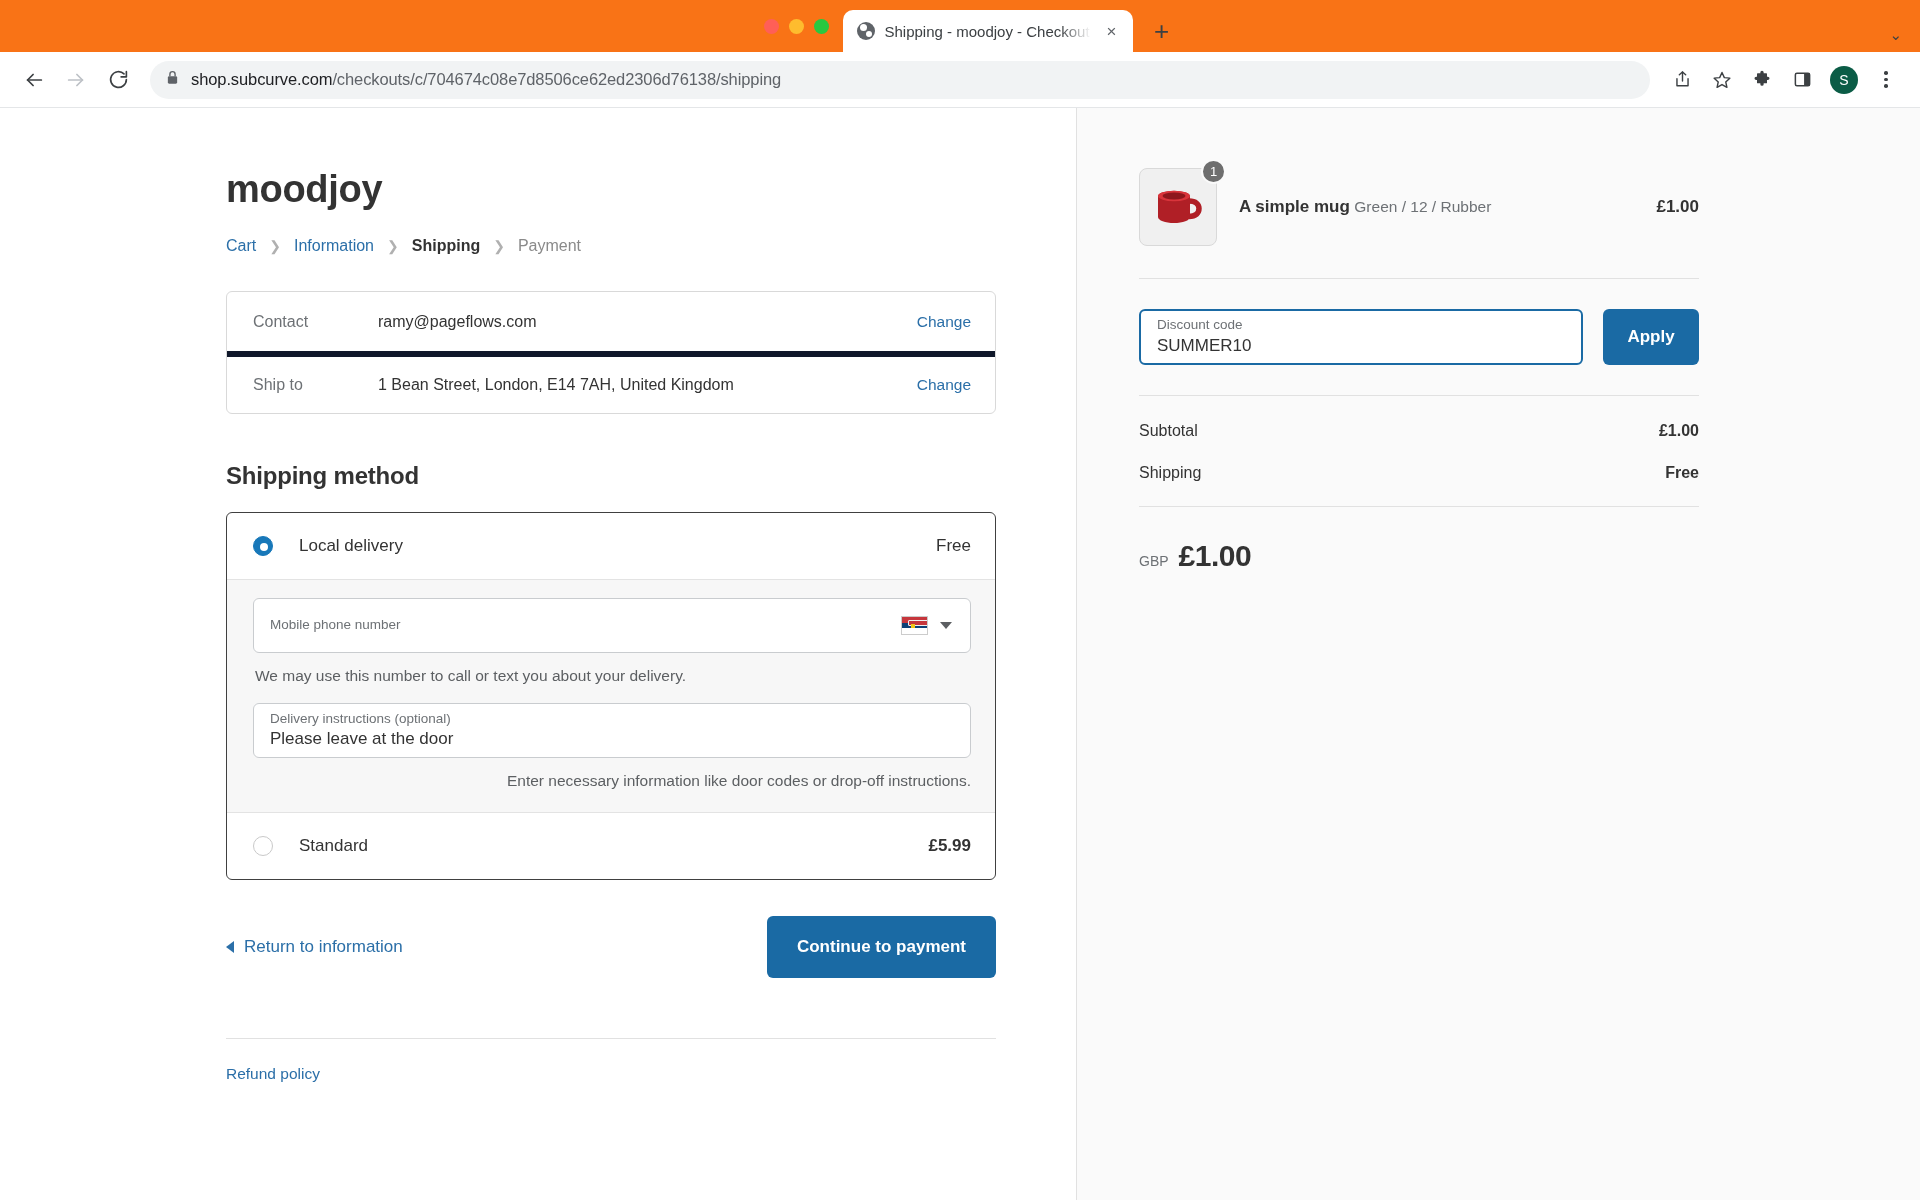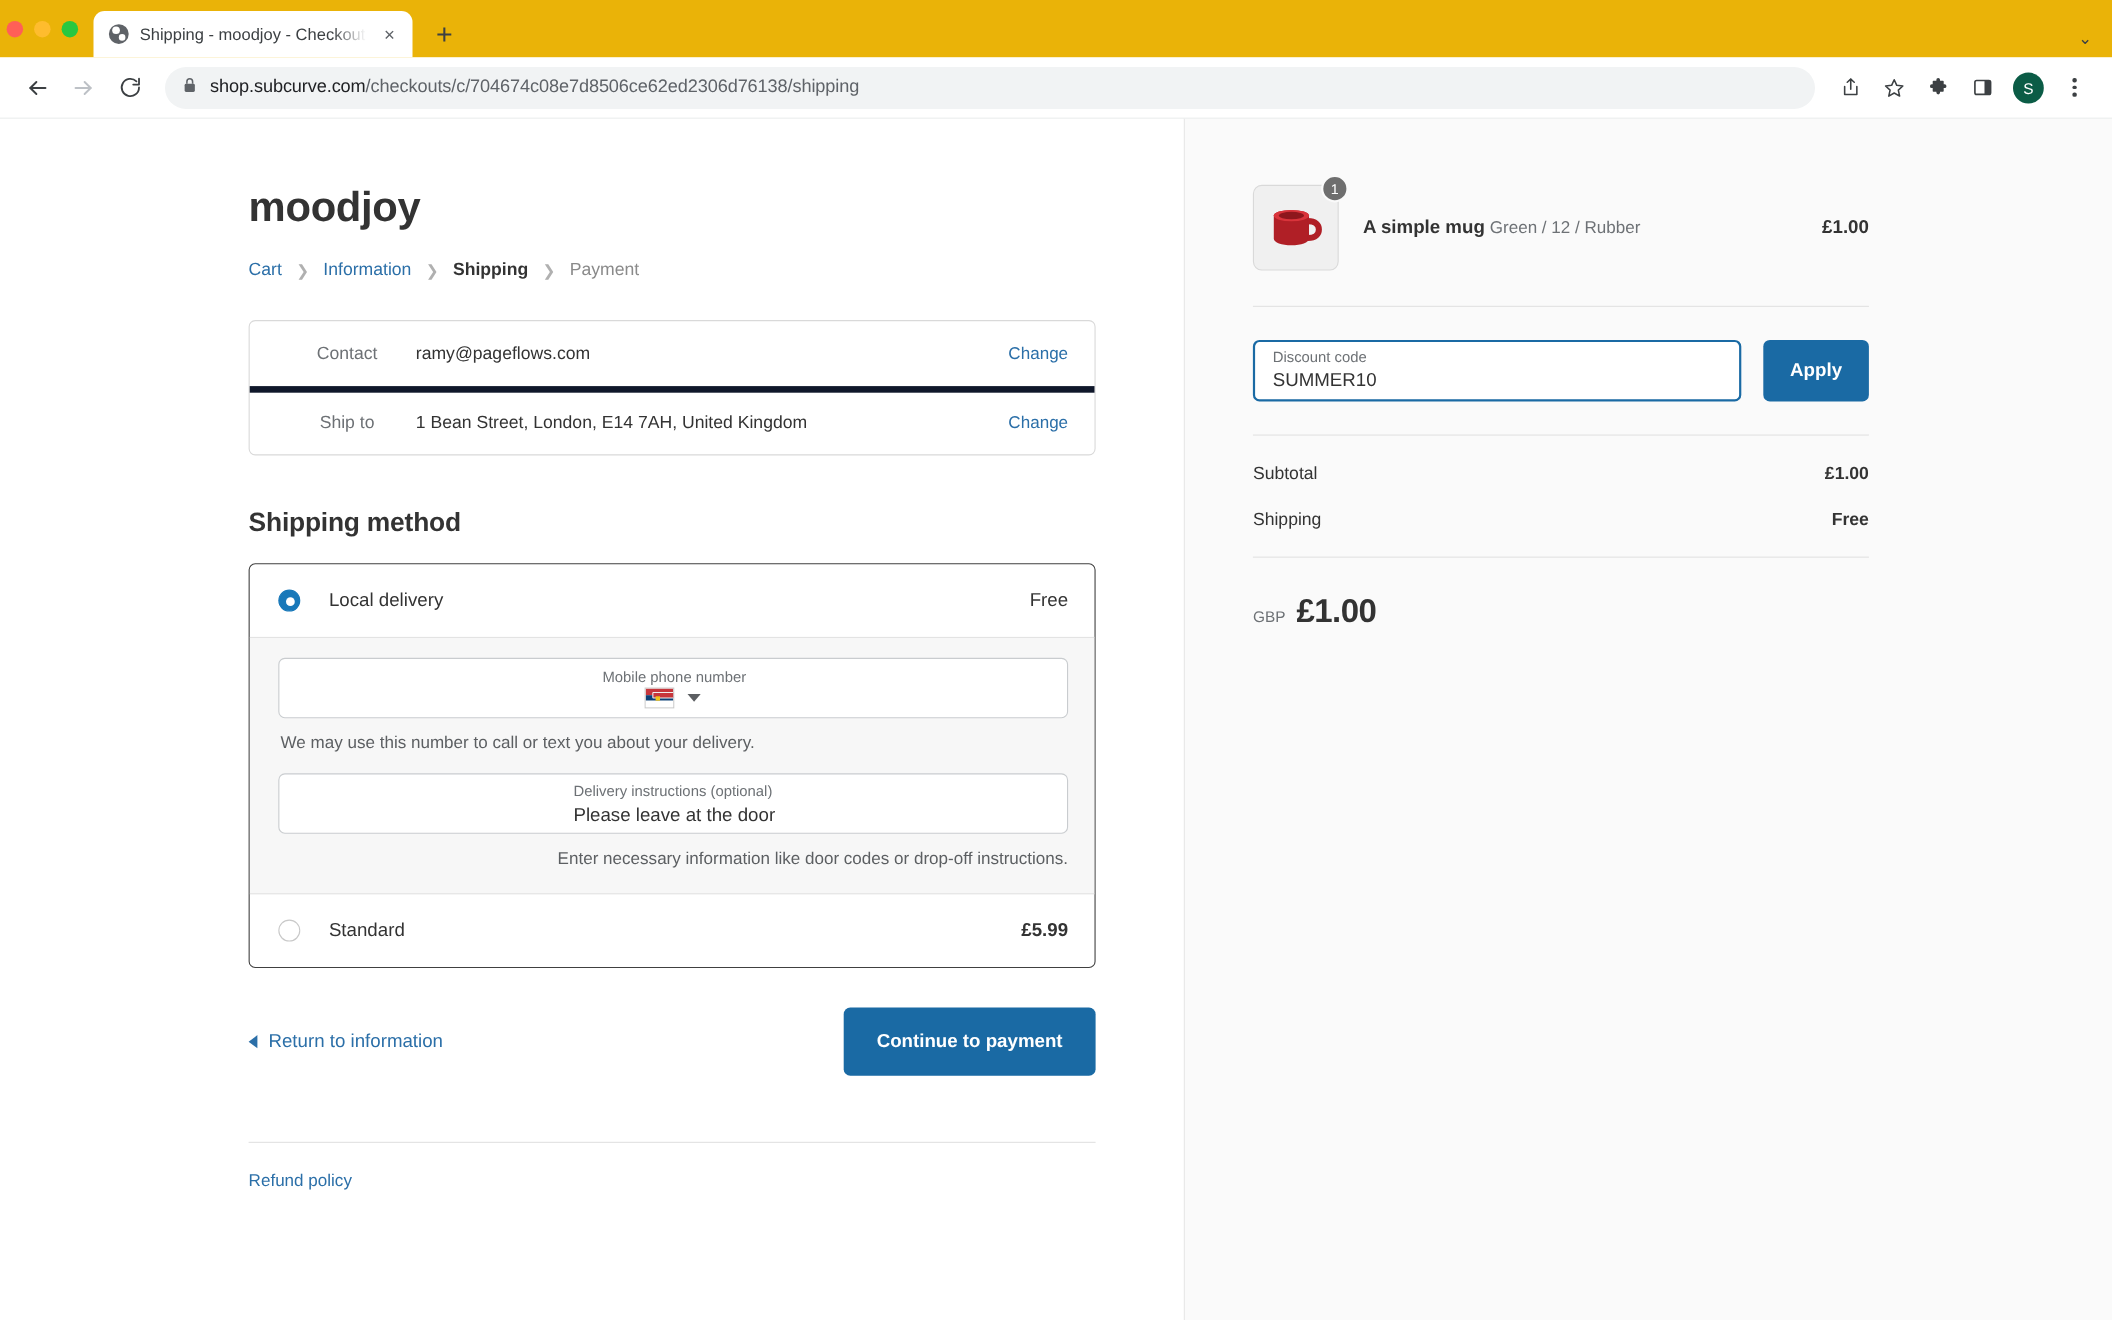--- a/index.html
+++ b/index.html
@@ -8,25 +8,27 @@
     font-family: "Liberation Sans", sans-serif;
     background: #ffffff;
     overflow: hidden;
   }
 
   
   .browser { width: 1920px; height: 1200px; display: flex; flex-direction: column; }
 
   .tabstrip {
     height: 52px;
-    background: #eab308;
+    background: #f97316;
     display: flex;
     align-items: flex-end;
+    padding-left: 16px;
     position: relative;
     flex: 0 0 52px;
+    justify-content: center;
   }
   .traffic { display: flex; gap: 10px; align-items: center; height: 52px; padding: 0 14px 0 6px; }
   .dot { width: 15px; height: 15px; border-radius: 50%; }
   .dot.red { background: #ff5f57; }
   .dot.yellow { background: #febc2e; }
   .dot.green { background: #28c840; }
 
   .tab {
     height: 42px;
     min-width: 290px;
@@ -158,21 +160,21 @@
     border: 1px solid #d9d9d9;
     border-radius: 6px;
     margin-bottom: 48px;
   }
   .info-row {
     display: flex; align-items: center;
     padding: 19px 24px 19px 26px;
     min-height: 59px;
   }
   .info-row + .info-row { border-top: 6px solid #0f172a; }
-  .info-label { width: 125px; flex: 0 0 125px; font-size: 16px; color: #6d7175; text-align: center; }
+  .info-label { width: 125px; flex: 0 0 125px; font-size: 16px; color: #6d7175; }
   .info-value { flex: 1; font-size: 16px; color: #333333; }
   .info-change { font-size: 15.5px; color: #2b6fa8; }
 
   .section-title {
     font-size: 24px; font-weight: 700; color: #333333;
     margin-bottom: 22px; letter-spacing: -0.2px;
   }
 
   .ship-card { border: 1px solid #404040; border-radius: 6px; overflow: hidden; }
   .ship-option {
@@ -206,23 +208,22 @@
     border-top: 1px solid #e3e3e3;
     border-bottom: 1px solid #e3e3e3;
     padding: 18px 24px 22px 26px;
   }
   .field {
     background: #ffffff;
     border: 1px solid #c9cccf;
     border-radius: 6px;
     height: 55px;
     padding: 8px 14px 8px 16px;
-    display: flex; align-items: center;
+    display: flex; 
     position: relative;
-    flex-direction: column;
   }
   .field-texts { flex: 1; display: flex; flex-direction: column; justify-content: center; }
   .field-label { font-size: 13.5px; color: #6d7175; line-height: 1.25; }
   .field-value { font-size: 17px; color: #333333; line-height: 1.3; margin-top: 1px; }
   .field-help { font-size: 15.5px; color: #5c5f62; margin: 14px 0 18px 2px; }
   .field-help.last { margin-bottom: 0; text-align: right; }
 
   .flagsel { display: flex; align-items: center; gap: 12px; padding-right: 4px; }
   .flag {
     width: 27px; height: 19px; flex: 0 0 27px;

